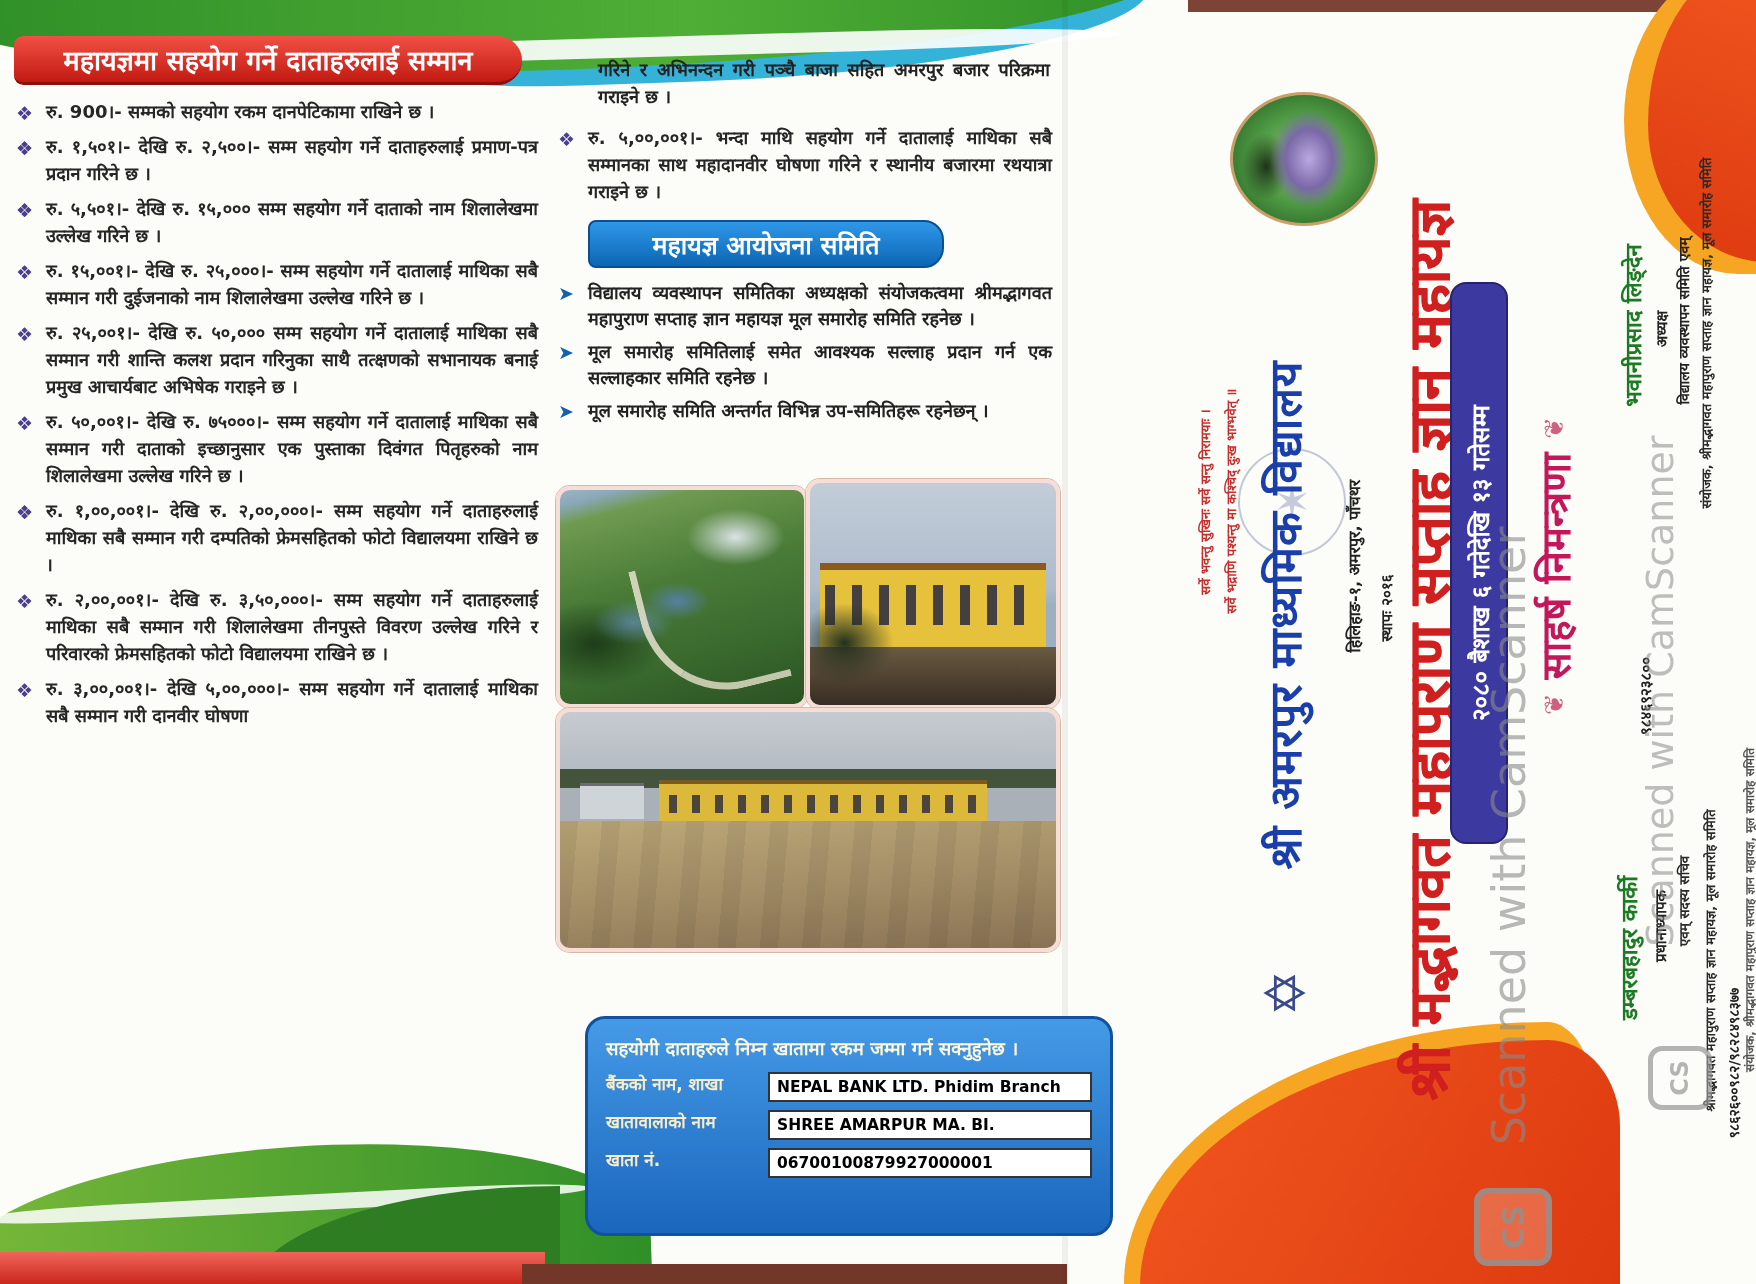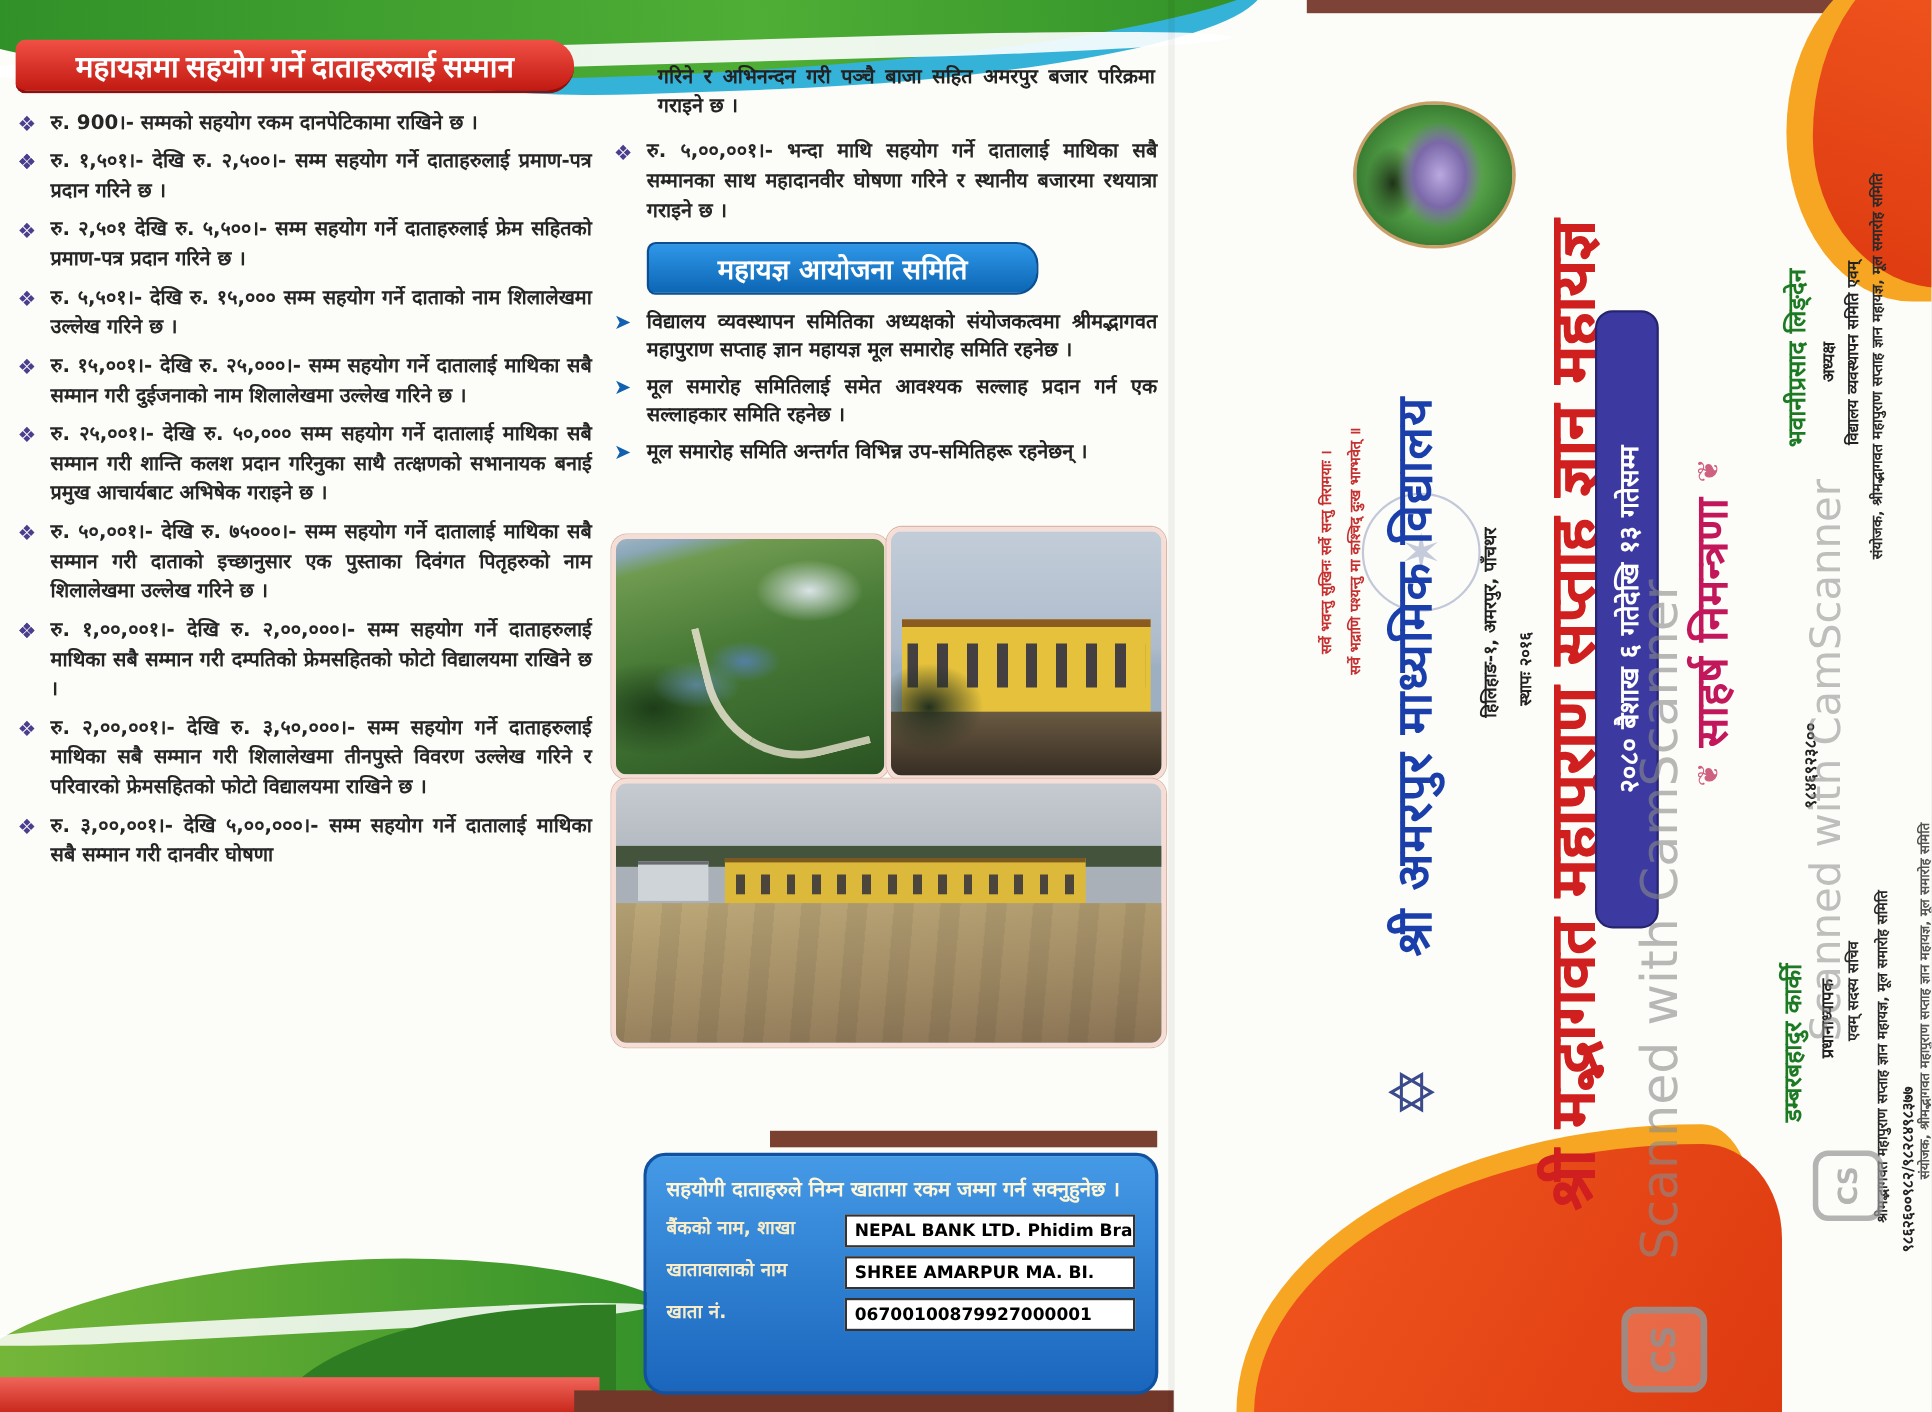--- a/index.html
+++ b/index.html
@@ -20,21 +20,21 @@
   .brown-strip-mid{left:700px;top:1028px;width:352px;height:15px;background:#7a4030;}
   .top-brown{left:1188px;top:0;width:480px;height:12px;background:#7c4336;}
   .corner-under{left:1624px;top:-34px;width:190px;height:308px;background:#f6a623;border-radius:60% 0 0 60%/50% 0 0 50%;}
   .corner-main{left:1648px;top:-44px;width:170px;height:306px;background:linear-gradient(200deg,#f2571f,#dd3a10);border-radius:70% 0 0 70%/55% 0 0 45%;}
   .wave-orange-under{left:1124px;top:1022px;width:470px;height:262px;background:#f6a623;border-radius:90% 10% 0 0/100% 30% 0 0;}
   .wave-orange-main{left:1140px;top:1040px;width:480px;height:246px;background:linear-gradient(120deg,#f2571f,#dd3a10);border-radius:85% 15% 0 0/100% 35% 0 0;}
   .fold{left:1062px;top:0;width:6px;height:1284px;background:rgba(0,0,0,.05);}
   
   .red-banner{left:14px;top:36px;width:508px;height:46px;border-radius:10px 26px 26px 10px;
     background:linear-gradient(180deg,#f15045,#c21a12);border-bottom:3px solid #8f0f0a;
-    display:flex;align-items:center;justify-content:center;color:#fff;font-size:27px;font-weight:bold;z-index:6;font-family:Liberation Serif, serif;}
+    display:flex;align-items:center;justify-content:center;color:#fff;font-size:27px;font-weight:bold;z-index:6;}
   .donor-list{left:14px;top:98px;width:524px;z-index:5;}
   .d-item{position:relative;padding-left:32px;margin-bottom:8px;font-size:18px;line-height:1.5;font-weight:600;color:#262626;text-align:justify;}
   .d-item .blt{position:absolute;left:2px;top:1px;color:#4a3f8f;font-size:19px;}
   
   .cont-para{left:598px;top:56px;width:452px;font-size:18px;line-height:1.5;font-weight:600;text-align:justify;z-index:5;}
   .item13{left:556px;top:124px;width:496px;z-index:5;}
   .blue-banner{left:588px;top:220px;width:352px;height:44px;border-radius:8px 20px 20px 8px;
     background:linear-gradient(180deg,#2f97e8,#0c66b4);border:2.5px solid #0a4f93;
     display:flex;align-items:center;justify-content:center;color:#fff;font-size:25px;font-weight:bold;z-index:5;}
   .committee-list{left:558px;top:280px;width:494px;z-index:5;}
@@ -59,21 +59,21 @@
   .ph3{left:556px;top:708px;width:496px;height:236px;background:linear-gradient(180deg,#c6cbd1 0%,#b4bac1 26%,#aab0b8 27%);}
   .ph3 .trees{position:absolute;left:0;top:24%;width:100%;height:8%;background:#44533c;}
   .ph3 .bld{position:absolute;left:20%;top:29%;width:66%;height:17%;background:#dcb93a;border-top:4px solid #7a5a20;}
   .ph3 .win{position:absolute;left:22%;top:35%;width:62%;height:8%;
     background:repeating-linear-gradient(90deg,rgba(40,40,60,.8) 0 8px,transparent 8px 23px);}
   .ph3 .shed{position:absolute;left:4%;top:30%;width:13%;height:14%;background:#cfd4d8;border-top:3px solid #6a6a72;}
   .ph3 .gnd{position:absolute;left:0;top:46%;width:100%;height:54%;
     background:repeating-linear-gradient(95deg,rgba(0,0,0,.06) 0 18px,transparent 18px 42px),
                linear-gradient(175deg,#bca878,#a08a64 60%,#887254);}
   
-  .bank-box{left:585px;top:1048px;width:468px;height:220px;border-radius:20px;
+  .bank-box{left:585px;top:1016px;width:528px;height:220px;border-radius:20px;
     background:linear-gradient(180deg,#459ae6,#1a66bd);border:3px solid #10529f;z-index:6;
     padding:16px 18px;box-sizing:border-box;}
   .bank-title{color:#fdf6d8;font-size:18.5px;font-weight:bold;margin-bottom:12px;}
   .bank-row{display:flex;margin-bottom:8px;}
   .bank-label{width:162px;color:#f8edc8;font-size:17px;font-weight:bold;flex:none;}
   .bank-value{flex:1;background:#fff;border:2px solid #333;height:24px;display:flex;align-items:center;
     padding:1px 7px;font-size:15.5px;font-weight:bold;color:#000;white-space:nowrap;overflow:hidden;}
   
   .vtext{position:absolute;transform-origin:0 0;transform:rotate(-90deg) translateX(-100%);
     display:flex;align-items:center;justify-content:center;white-space:nowrap;z-index:10;}
@@ -134,21 +134,21 @@
 
       <div class="d-item">
         <span class="blt">❖</span>
       </div>
 
       <div class="d-item">
         <span class="blt">❖</span><span>रु. १,५०१।- देखि रु. २,५००।- सम्म सहयोग गर्ने दाताहरुलाई प्रमाण-पत्र प्रदान गरिने छ ।</span>
       </div>
 
       <div class="d-item">
-        <span class="blt">❖</span><span>रु. २,५०१ देखि रु. ५,५००।- सम्म सहयोग गर्ने दाताहरुलाई फ्रेम सहितको प्रमाण-पत्र प्रदान गरिने छ ।</span>
+        <span class="blt">❖</span>
       </div>
 
       <div class="d-item">
         <span class="blt">❖</span><span>रु. ५,५०१।- देखि रु. १५,००० सम्म सहयोग गर्ने दाताको नाम शिलालेखमा उल्लेख गरिने छ ।</span>
       </div>
 
       <div class="d-item">
         <span class="blt">❖</span><span>रु. १५,००१।- देखि रु. २५,०००।- सम्म सहयोग गर्ने दातालाई माथिका सबै सम्मान गरी दुईजनाको नाम शिलालेखमा उल्लेख गरिने छ ।</span>
       </div>
 

